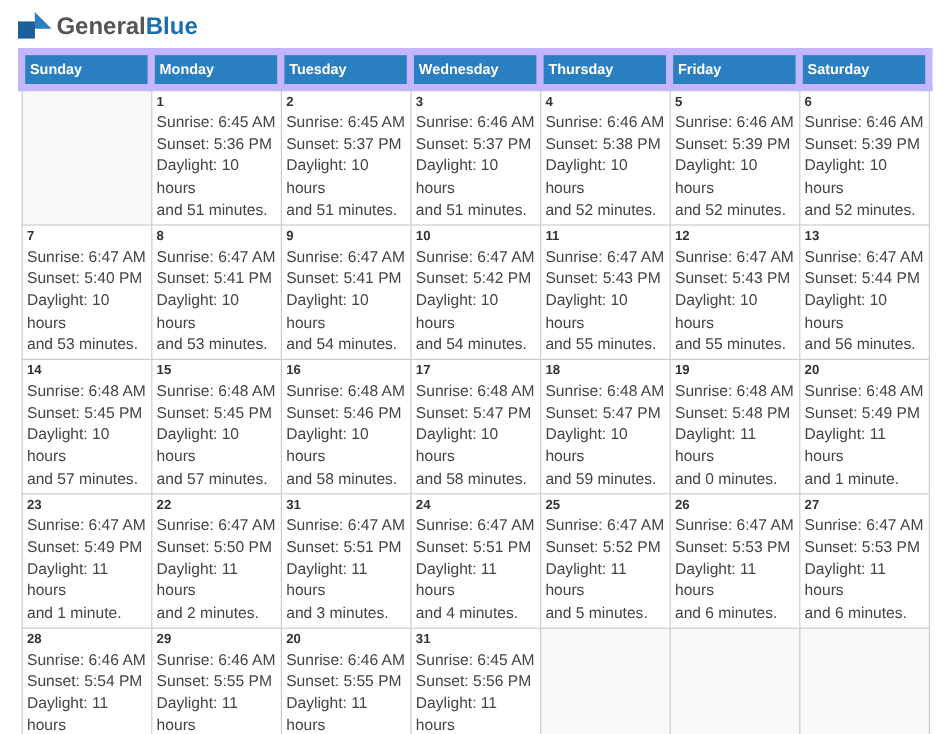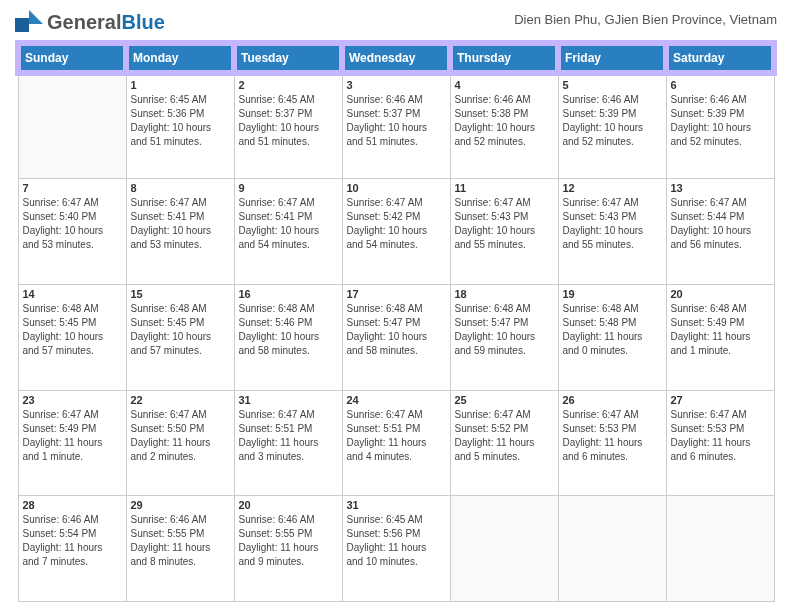--- a/index.html
+++ b/index.html
@@ -70,21 +70,21 @@
     .calendar td.empty {
       background: #f9f9f9;
     }
     .day-num {
       font-weight: bold;
       font-size: 11px;
       display: block;
       margin-bottom: 2px;
     }
     .day-info {
-      font-size: 10px;
+      font-size: 13px;
       line-height: 1.4;
       color: #444;
     }
     .logo-wrapper {
       display: flex;
       align-items: center;
       gap: 4px;
     }
     .logo-general {
       color: #555;
@@ -108,21 +108,20 @@
           <rect x="0" y="8" width="14" height="14" fill="#2a7fc1"></rect>
           <polygon points="14,0 28,14 14,14" fill="#2a7fc1"></polygon>
           <rect x="0" y="8" width="14" height="14" fill="#1a5f9a"></rect>
         </svg>
         <div>
           <span class="logo-general">General</span><span class="logo-blue-text">Blue</span>
         </div>
       </div>
     </div>
     <div class="title-section">
-      <div class="location">Dien Bien Phu, GJien Bien Province, Vietnam</div>
     </div>
   </div>
 
   <table class="calendar">
     <thead>
       <tr>
         <th>Sunday</th>
         <th>Monday</th>
         <th>Tuesday</th>
         <th>Wednesday</th>

